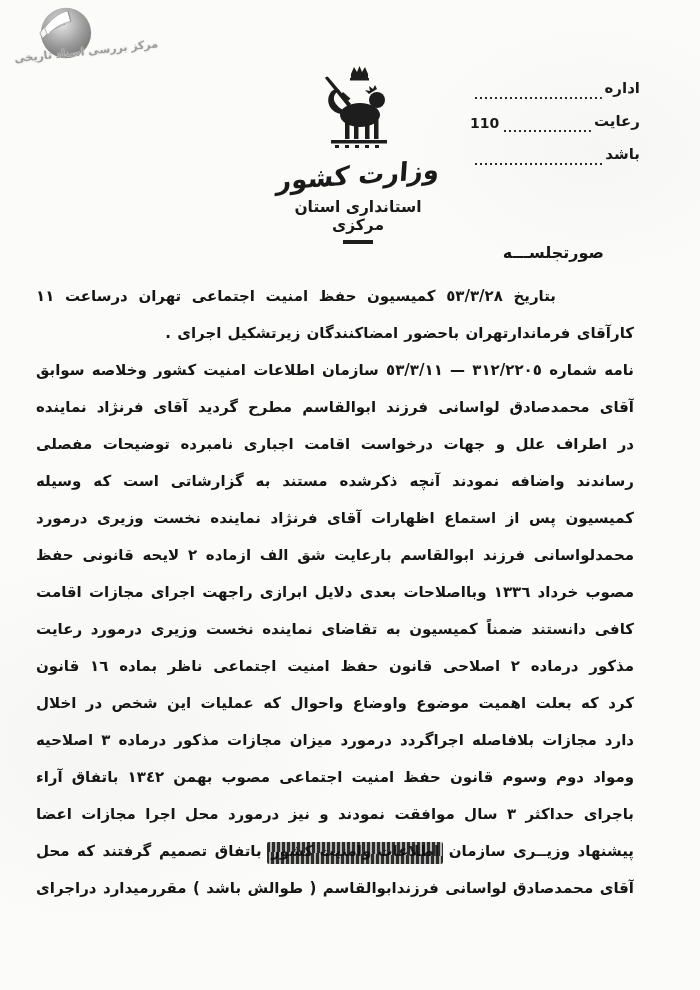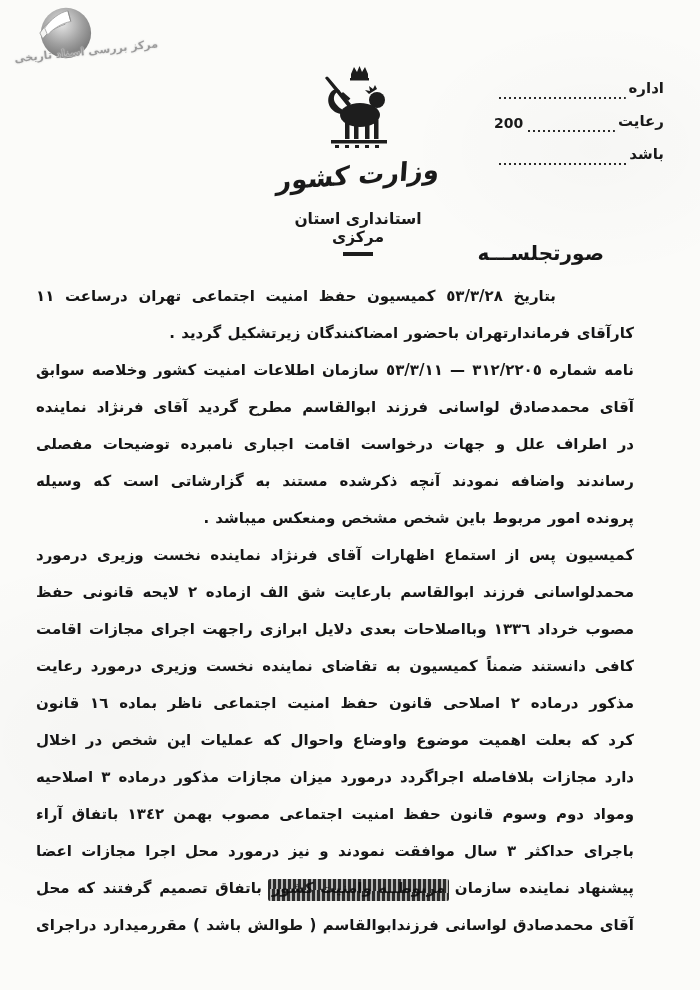--- a/index.html
+++ b/index.html
@@ -10,38 +10,38 @@
       radial-gradient(ellipse 420px 320px at 15% 75%, rgba(0,0,0,0.022), transparent 60%),
       #fbfbf9;
     color:#1a1a1a;}
   
   .stamp{position:absolute;left:14px;top:2px;width:130px;height:80px;}
   .stamp svg{position:absolute;left:22px;top:2px;}
   .stamp-caption{position:absolute;left:0px;top:44px;width:122px;text-align:center;
     font-size:11px;font-weight:bold;color:#9b9b9b;transform:rotate(-6deg);
     text-shadow:0 0 1px #ffffff,0 0 2px #c9c9c9;white-space:nowrap;}
   
-  .form{position:absolute;right:36px;top:66px;width:170px;direction:rtl;}
+  .form{position:absolute;right:60px;top:66px;width:170px;direction:rtl;}
   .frow{display:flex;align-items:flex-end;height:33px;font-weight:bold;font-size:15px;}
   .flabel{flex:0 0 auto;padding-bottom:2px;}
   .leader{flex:1 1 auto;height:11px;margin:0 3px;
     background:repeating-linear-gradient(to left,#2a2a2a 0 2px,transparent 2px 5px);
     background-size:100% 2px;background-position:bottom;background-repeat:no-repeat;}
   .fvalue{flex:0 0 auto;padding-bottom:1px;font-size:14px;}
   
   .letterhead{position:absolute;left:276px;top:62px;width:164px;text-align:center;direction:rtl;}
   .emblem{display:block;margin:0 auto;}
   .ministry{margin-top:2px;font-size:26px;font-weight:bold;
     transform:rotate(-4deg) skewX(-8deg);letter-spacing:0;}
-  .office{margin-top:20px;font-size:15.5px;font-weight:bold;}
+  .office{margin-top:8px;font-size:15.5px;font-weight:bold;}
   .hr-dash{width:30px;height:3.5px;background:#1d1d1d;margin:6px auto 0;}
   
   .doc{position:absolute;right:66px;left:36px;top:238px;direction:rtl;font-weight:bold;
     font-size:15px;color:#161616;}
-  .doc-title{font-size:20px;font-weight:bold;text-align:right;padding-right:30px;
+  .doc-title{font-size:16px;font-weight:bold;text-align:right;padding-right:30px;
     height:40px;line-height:30px;}
   .ln{height:37px;line-height:37px;overflow:hidden;text-align:justify;text-align-last:justify;
     word-spacing:1px;}
   .ln.indent{padding-right:78px;}
   .ln.short{text-align:right;text-align-last:auto;}
   .correction{position:relative;display:inline-block;}
   .struck{position:relative;display:inline-block;padding:0 2px;}
   .struck::after{content:"";position:absolute;left:-2px;right:-2px;top:9px;bottom:6px;
     background:repeating-linear-gradient(93deg, rgba(15,15,15,0.88) 0 3px, rgba(60,60,60,0.35) 3px 5px);
     border-radius:2px;}
@@ -69,21 +69,21 @@
   </div>
 
   <div class="form">
     <div class="frow">
       <span class="flabel">اداره</span>
       <span class="leader"></span>
     </div>
     <div class="frow">
       <span class="flabel">رعایت</span>
       <span class="leader"></span>
-      <span class="fvalue">200</span>
+      <span class="fvalue">110</span>
     </div>
     <div class="frow">
       <span class="flabel">باشد</span>
       <span class="leader"></span>
     </div>
   </div>
 
   <div class="letterhead">
     <svg class="emblem" width="86" height="96" viewBox="0 0 86 96" aria-hidden="true">
       <g fill="#1d1d1d" stroke="none">
@@ -116,34 +116,33 @@
     </svg>
     <div class="ministry">وزارت کشور</div>
     <div class="office">استانداری استان مرکزی</div>
     <div class="hr-dash"></div>
   </div>
 
   <div class="doc">
     <div class="doc-title">صورتجلســـه</div>
 
     <div class="ln indent">بتاریخ ٥٣/٣/٢٨ کمیسیون حفظ امنیت اجتماعی تهران درساعت ١١ صبح درمحــل</div>
-    <div class="ln short">کارآقای فرماندارتهران باحضور امضاکنندگان زیرتشکیل گردید .</div>
+    <div class="ln short">کارآقای فرماندارتهران باحضور امضاکنندگان زیرتشکیل اجرای .</div>
     <div class="ln">نامه شماره ٣١٢/٢٢٠٥ — ٥٣/٣/١١ سازمان اطلاعات امنیت کشور وخلاصه سوابق عملیات</div>
     <div class="ln">آقای محمدصادق لواسانی فرزند ابوالقاسم مطرح گردید آقای فرنژاد نماینده نخست وزیــری</div>
     <div class="ln">در اطراف علل و جهات درخواست اقامت اجباری نامبرده توضیحات مفصلی باطلاع اعضا کمیسیون</div>
     <div class="ln">رساندند واضافه نمودند آنچه ذکرشده مستند به گزارشاتی است که وسیله مامورین مربوطــه د ر</div>
-    <div class="ln short">پرونده امور مربوط باین شخص مشخص ومنعکس میباشد .</div>
     <div class="ln">کمیسیون پس از استماع اظهارات آقای فرنژاد نماینده نخست وزیری درمورد تطبیق وضع آقـــای</div>
     <div class="ln">محمدلواسانی فرزند ابوالقاسم بارعایت شق الف ازماده ٢ لایحه قانونی حفظ امنیت اجتماعـــی</div>
     <div class="ln">مصوب خرداد ١٣٣٦ وبااصلاحات بعدی دلایل ابرازی راجهت اجرای مجازات اقامت اجبــاری</div>
     <div class="ln">کافی دانستند ضمناً کمیسیون به تقاضای نماینده نخست وزیری درمورد رعایت حداکثر مجازات ـ</div>
     <div class="ln">مذکور درماده ٢ اصلاحی قانون حفظ امنیت اجتماعی ناظر بماده ١٦ قانون کیفرعمومی تصویــب</div>
     <div class="ln">کرد که بعلت اهمیت موضوع واوضاع واحوال که عملیات این شخص در اخلال نظم وامنیت اجتمــاع</div>
     <div class="ln">دارد مجازات بلافاصله اجراگردد درمورد میزان مجازات مذکور درماده ٣ اصلاحیه قانون مزبــور</div>
     <div class="ln">ومواد دوم وسوم قانون حفظ امنیت اجتماعی مصوب بهمن ١٣٤٢ باتفاق آراء اعضا کمیسیون —</div>
     <div class="ln">باجرای حداکثر ٣ سال موافقت نمودند و نیز درمورد محل اجرا مجازات اعضا کمیسیون بـــه</div>
 
-    <div class="ln"><span>پیشنهاد نماینده سازمان </span><span class="correction"><span class="struck">مربوطــه وامنیت کشور</span></span><span> باتفاق تصمیم گرفتند که محل اقامت اجبــاری</span></div>
+    <div class="ln"><span>پیشنهاد وزیــری سازمان </span><span class="correction"><span class="struck">اطلاعات وامنیت کشور</span></span><span> باتفاق تصمیم گرفتند که محل اقامت اجبــاری</span></div>
 
     <div class="ln">آقای محمدصادق لواسانی فرزندابوالقاسم ( طوالش باشد ) مقررمیدارد دراجرای مـــاده</div>
   </div>
 
 </div>
 
 </body></html>

